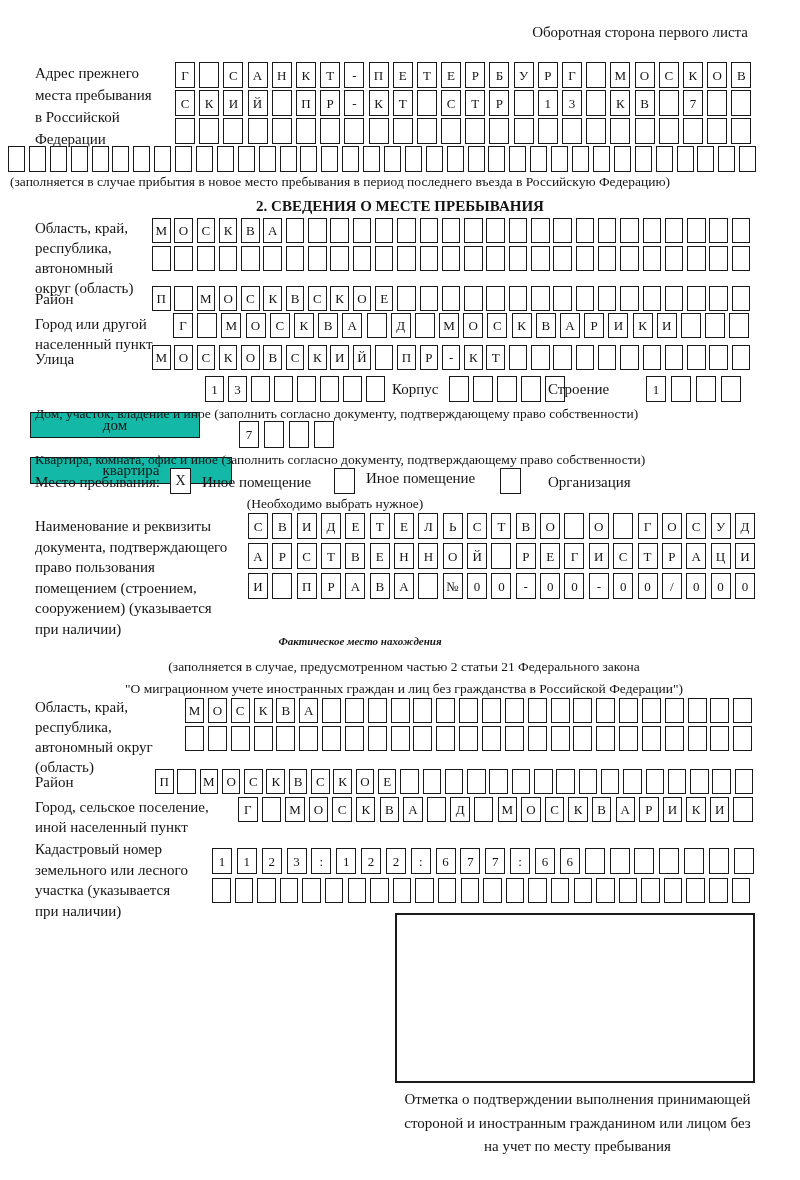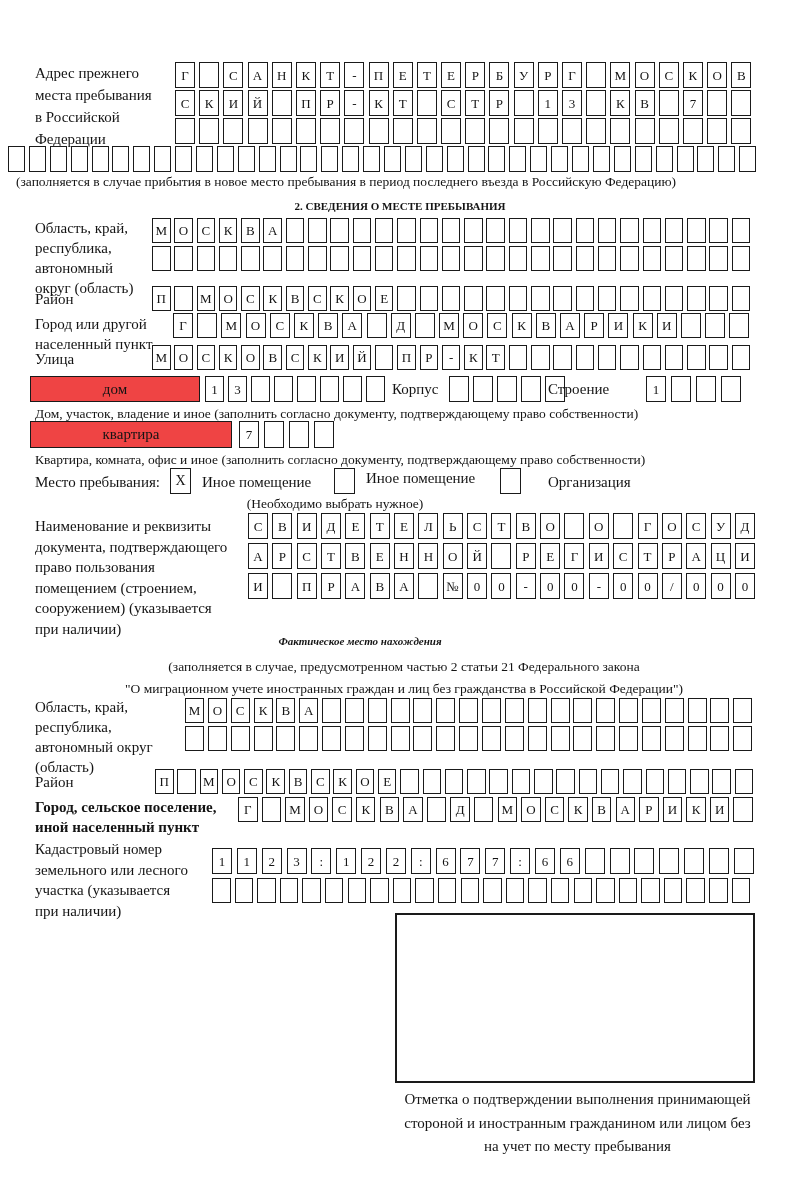--- a/index.html
+++ b/index.html
@@ -21,40 +21,42 @@
   .cell{
     box-sizing:border-box;
     width:var(--cw,20px);height:var(--ch,26px);
     border:1.6px solid #1a1a1a;
     display:flex;align-items:center;justify-content:center;
     font-size:13px;line-height:1;background:#fff;
     flex:0 0 auto;
   }
   .widebox{
     box-sizing:border-box;position:absolute;
-    border:1.6px solid #1a1a1a;background:#ef4444;
+    border:1.6px solid #1a1a1a;background:#14b8a6;
     display:flex;align-items:center;justify-content:center;
     font-size:15px;
+    margin-top:36px;
   }
   .chk{
     box-sizing:border-box;position:absolute;
     width:21px;height:26px;border:1.6px solid #1a1a1a;background:#fff;
     display:flex;align-items:center;justify-content:center;
     font-size:14px;
   }
   .stamp{
     box-sizing:border-box;position:absolute;
     border:2px solid #1a1a1a;background:#fff;
   }
 </style>
 </head>
 <body>
 
 <div id="page">
 
+  <div class="abs lbl" style="top:22px;right:52px;">Оборотная сторона первого листа</div>
 
   <div class="abs lbl" style="left:35px;top:62px;line-height:22px;">
       <div>Адрес прежнего</div>
       <div>места пребывания</div>
       <div>в Российской</div>
       <div>Федерации</div>
     </div>
   <div class="cellrow" style="left:175px;top:62px;--cw:20px;--ch:26px;--g:4.2px;">
       <span class="cell">Г</span>
       <span class="cell"></span>
@@ -164,23 +166,23 @@
       <span class="cell"></span>
       <span class="cell"></span>
       <span class="cell"></span>
       <span class="cell"></span>
       <span class="cell"></span>
       <span class="cell"></span>
       <span class="cell"></span>
       <span class="cell"></span>
       <span class="cell"></span>
     </div>
-  <div class="abs cap center" style="left:10px;top:174px;width:672px;">(заполняется в случае прибытия в новое место пребывания в период последнего въезда в Российскую Федерацию)</div>
-
-  <div class="abs lbl bold center" style="left:0;top:196px;width:800px;font-size:11px;">2. СВЕДЕНИЯ О МЕСТЕ ПРЕБЫВАНИЯ</div>
+  <div class="abs cap center" style="left:4px;top:174px;width:672px;">(заполняется в случае прибытия в новое место пребывания в период последнего въезда в Российскую Федерацию)</div>
+
+  <div class="abs lbl bold center" style="left:0;top:196px;width:800px;font-size:15px;">2. СВЕДЕНИЯ О МЕСТЕ ПРЕБЫВАНИЯ</div>
 
   <div class="abs lbl" style="left:35px;top:218px;">
       <div>Область, край,</div>
       <div>республика,</div>
       <div>автономный</div>
       <div>округ (область)</div>
     </div>
   <div class="cellrow" style="left:152px;top:218px;--cw:18.5px;--ch:25px;--g:3.8px;">
       <span class="cell">М</span>
       <span class="cell">О</span>
@@ -548,21 +550,21 @@
       <span class="cell"></span>
       <span class="cell"></span>
       <span class="cell"></span>
       <span class="cell"></span>
       <span class="cell"></span>
       <span class="cell"></span>
       <span class="cell"></span>
       <span class="cell"></span>
     </div>
 
-  <div class="abs lbl" style="left:35px;top:797px;font-weight:bold;">
+  <div class="abs lbl" style="left:35px;top:797px;">
       <div>Город, сельское поселение,</div>
       <div>иной населенный пункт</div>
     </div>
   <div class="cellrow" style="left:238px;top:797px;--cw:19.5px;--ch:25px;--g:4.1px;">
       <span class="cell">Г</span>
       <span class="cell"></span>
       <span class="cell">М</span>
       <span class="cell">О</span>
       <span class="cell">С</span>
       <span class="cell">К</span>

